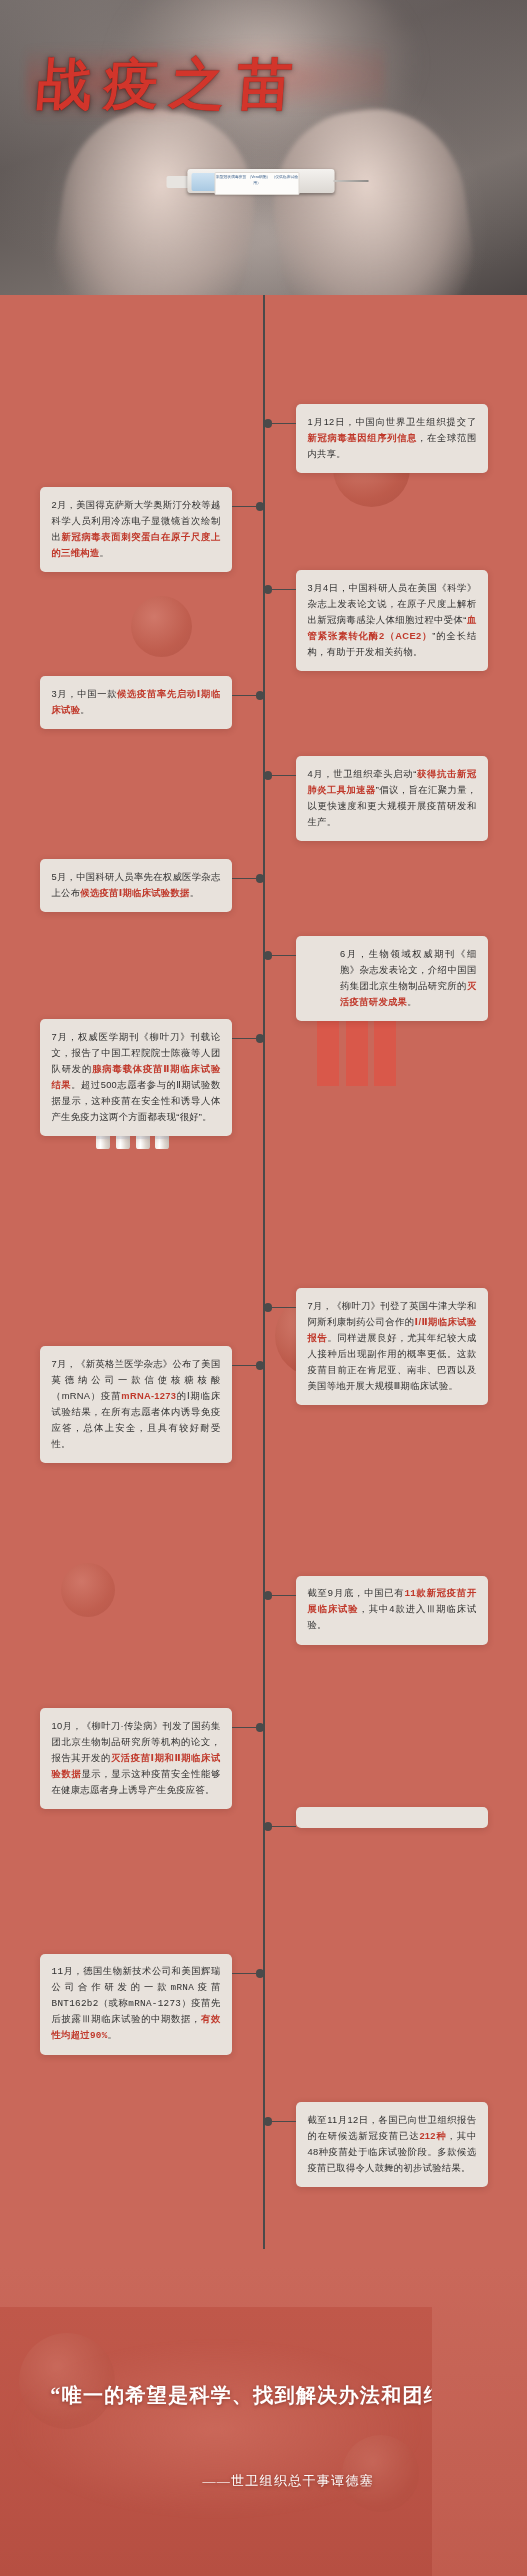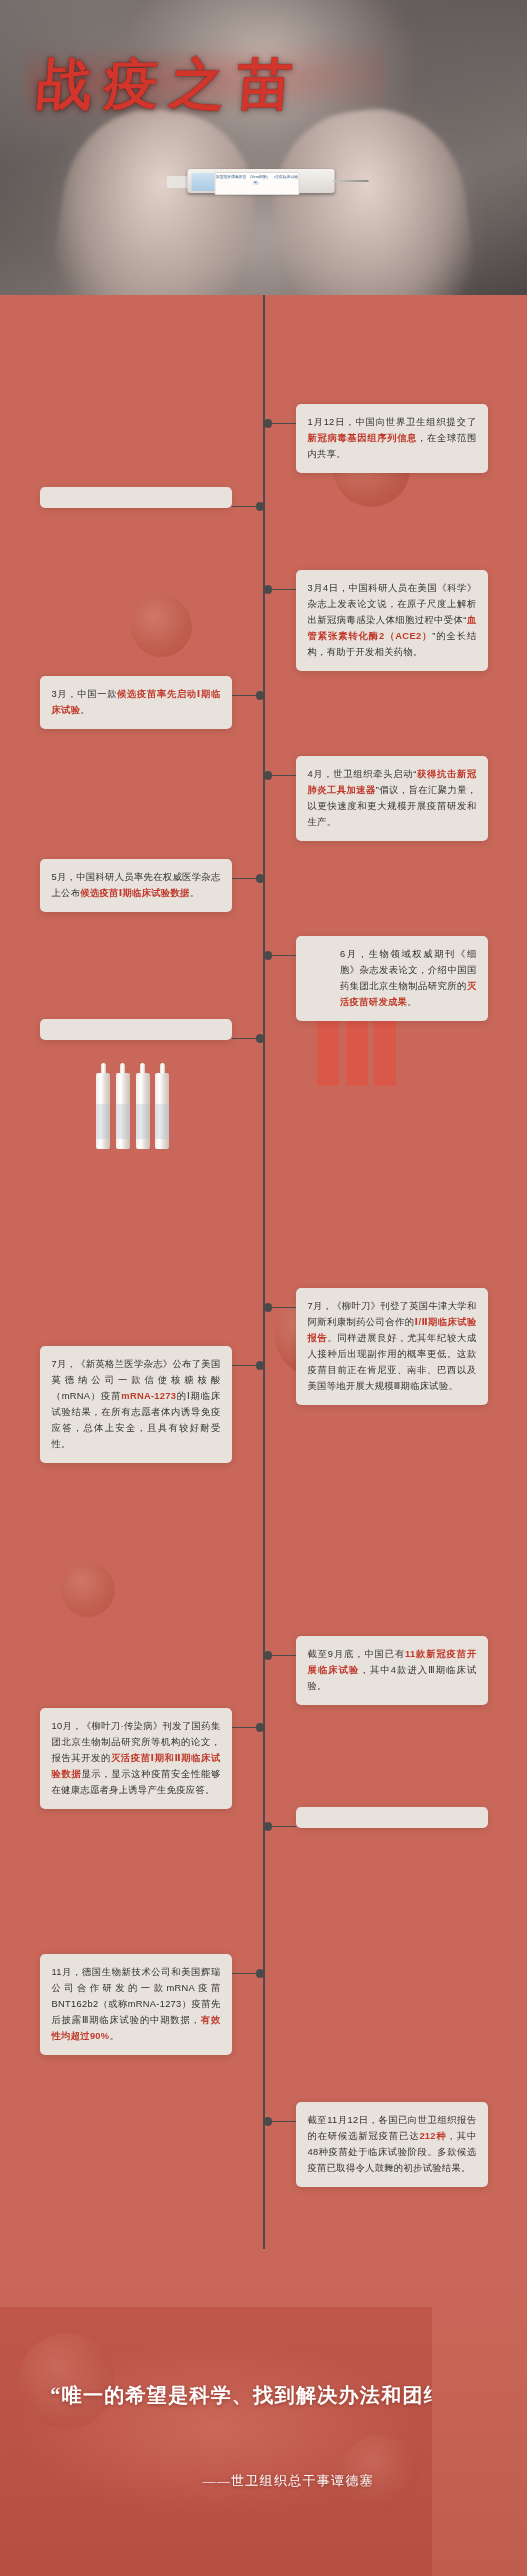--- a/index.html
+++ b/index.html
@@ -253,20 +253,21 @@
       <div style="width:22px;height:96px;background:#d9584a;display:inline-block;"></div>
     </div>
 
     <div id="events">
         <div class="card right" style="top: 109px;">
           <div>1月12日，中国向世界卫生组织提交了<span class="hl">新冠病毒基因组序列信息</span>，在全球范围内共享。</div>
           <div class="connector"></div>
           <div class="dot"></div>
         </div>
         <div class="card left" style="top: 192px;">
+          <div>2月，美国得克萨斯大学奥斯汀分校等越科学人员利用冷冻电子显微镜首次绘制出<span class="hl">新冠病毒表面刺突蛋白在原子尺度上的三维构造</span>。</div>
           <div class="connector"></div>
           <div class="dot"></div>
         </div>
         <div class="card right" style="top: 275px;">
           <div>3月4日，中国科研人员在美国《科学》杂志上发表论文说，在原子尺度上解析出新冠病毒感染人体细胞过程中受体“<span class="hl">血管紧张素转化酶2（ACE2）</span>”的全长结构，有助于开发相关药物。</div>
           <div class="connector"></div>
           <div class="dot"></div>
         </div>
         <div class="card left" style="top: 381px;">
           <div>3月，中国一款<span class="hl">候选疫苗率先启动Ⅰ期临床试验</span>。</div>
@@ -282,48 +283,49 @@
           <div>5月，中国科研人员率先在权威医学杂志上公布<span class="hl">候选疫苗Ⅰ期临床试验数据</span>。</div>
           <div class="connector"></div>
           <div class="dot"></div>
         </div>
         <div class="card right" style="top: 641px; padding-left: 44px;">
           <div>6月，生物领域权威期刊《细胞》杂志发表论文，介绍中国国药集团北京生物制品研究所的<span class="hl">灭活疫苗研发成果</span>。</div>
           <div class="connector"></div>
           <div class="dot"></div>
         </div>
         <div class="card left" style="top: 724px;">
+          <div>7月，权威医学期刊《柳叶刀》刊载论文，报告了中国工程院院士陈薇等人团队研发的<span class="hl">腺病毒载体疫苗Ⅱ期临床试验结果</span>。超过500志愿者参与的Ⅱ期试验数据显示，这种疫苗在安全性和诱导人体产生免疫力这两个方面都表现“很好”。</div>
           <div class="connector"></div>
           <div class="dot"></div>
         </div>
         <div class="card right" style="top: 993px;">
           <div>7月，《柳叶刀》刊登了英国牛津大学和阿斯利康制药公司合作的<span class="hl">Ⅰ/Ⅱ期临床试验报告</span>。同样进展良好，尤其年纪较大成人接种后出现副作用的概率更低。这款疫苗目前正在肯尼亚、南非、巴西以及美国等地开展大规模Ⅲ期临床试验。</div>
           <div class="connector"></div>
           <div class="dot"></div>
         </div>
         <div class="card left" style="top: 1051px;">
           <div>7月，《新英格兰医学杂志》公布了美国莫德纳公司一款信使核糖核酸（mRNA）疫苗<span class="hl">mRNA-1273</span>的Ⅰ期临床试验结果，在所有志愿者体内诱导免疫应答，总体上安全，且具有较好耐受性。</div>
           <div class="connector"></div>
           <div class="dot"></div>
         </div>
-        <div class="card right" style="top: 1341px;">
+        <div class="card right" style="top: 1281px; font-family: Liberation Mono, monospace;">
           <div>截至9月底，中国已有<span class="hl">11款新冠疫苗开展临床试验</span>，其中4款进入Ⅲ期临床试验。</div>
           <div class="connector"></div>
           <div class="dot"></div>
         </div>
         <div class="card left" style="top: 1413px;">
           <div>10月，《柳叶刀·传染病》刊发了国药集团北京生物制品研究所等机构的论文，报告其开发的<span class="hl">灭活疫苗Ⅰ期和Ⅱ期临床试验数据</span>显示，显示这种疫苗安全性能够在健康志愿者身上诱导产生免疫应答。</div>
           <div class="connector"></div>
           <div class="dot"></div>
         </div>
         <div class="card right" style="top: 1512px;">
           <div class="connector"></div>
           <div class="dot"></div>
         </div>
-        <div class="card left" style="top: 1659px;">
+        <div class="card left" style="top: 1659px; font-family: Liberation Mono, monospace;">
           <div>11月，德国生物新技术公司和美国辉瑞公司合作研发的一款mRNA疫苗BNT162b2（或称mRNA-1273）疫苗先后披露Ⅲ期临床试验的中期数据，<span class="hl">有效性均超过90%</span>。</div>
           <div class="connector"></div>
           <div class="dot"></div>
         </div>
         <div class="card right" style="top: 1807px;">
           <div>截至11月12日，各国已向世卫组织报告的在研候选新冠疫苗已达<span class="hl">212种</span>，其中48种疫苗处于临床试验阶段。多款候选疫苗已取得令人鼓舞的初步试验结果。</div>
           <div class="connector"></div>
           <div class="dot"></div>
         </div>
       </div>

